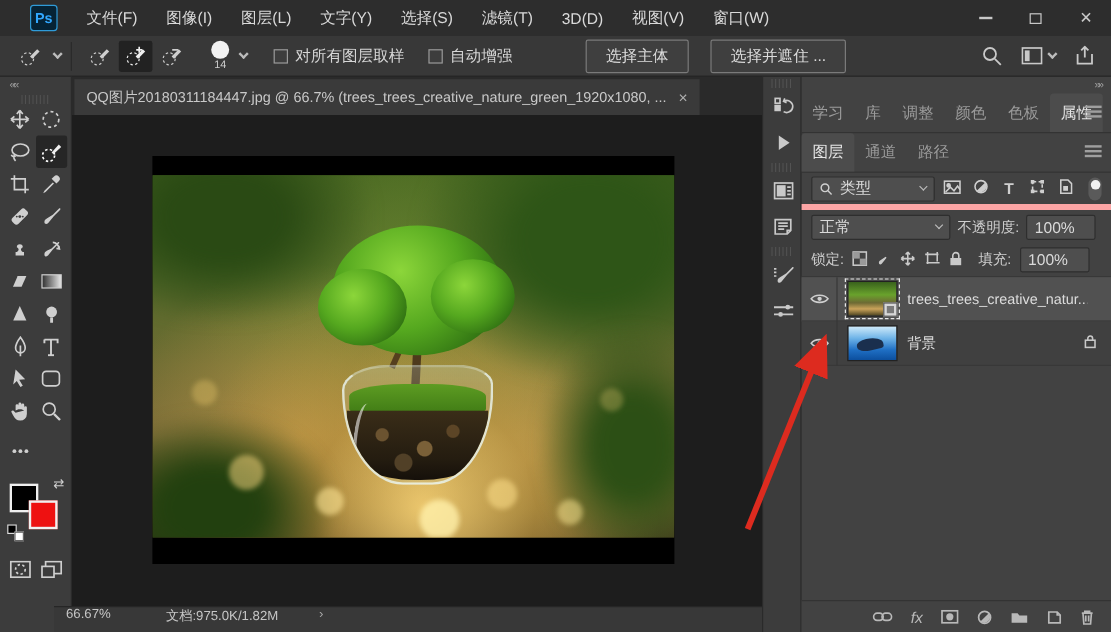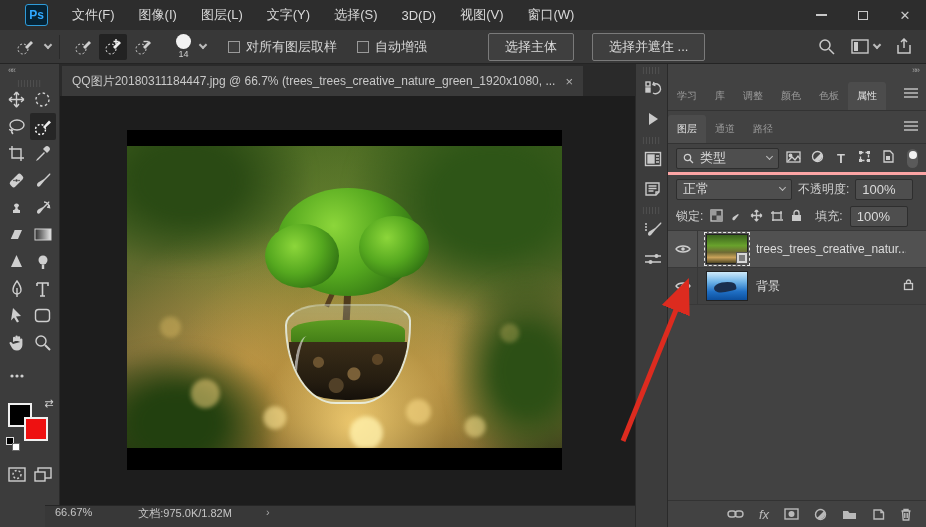--- a/index.html
+++ b/index.html
@@ -135,25 +135,25 @@
   .ds-grip { height:10px; display:flex; align-items:center; justify-content:center; color:#5a5a5a;
     font-size:8px; letter-spacing:1px; }
   .ds-btn { width:33px; height:30px; display:flex; align-items:center; justify-content:center; color:#c9c9c9; }
   .ds-btn svg { stroke:#c9c9c9; fill:none; stroke-width:1.4; }
 
   
   .rightpanel { position:absolute; top:64px; right:0; width:258px; bottom:0; background:#424242;
     color:#d4d4d4; font-size:13px; }
   .rp-top { height:14px; color:#9f9f9f; font-size:9px; text-align:right; padding:1px 8px 0 0; letter-spacing:-2px; }
   .tabrow { display:flex; align-items:flex-end; height:33px; border-bottom:1px solid #333; position:relative; }
-  .tab { padding:7px 9px; color:#9b9b9b; font-size:10px; }
+  .tab { padding:7px 9px; color:#9b9b9b; font-size:13px; }
   .tab.active { background:#4c4c4c; color:#e4e4e4; border-radius:3px 3px 0 0; }
   .tab-menu { position:absolute; right:8px; top:10px; width:14px; display:flex; flex-direction:column; gap:2px; }
   .tab-menu span { height:2px; background:#9f9f9f; }
-  .filter-row { display:flex; align-items:center; height:31px; padding:0 8px; gap:6px; border-bottom:3px solid #fca5a5; }
+  .filter-row { display:flex; align-items:center; height:31px; padding:0 8px; gap:6px; border-bottom:5px solid #fca5a5; }
   .select { background:#4e4e4e; border:1px solid #2e2e2e; border-radius:2px; height:21px;
     display:flex; align-items:center; padding:0 6px; gap:6px; color:#dadada; }
   .select .chev { margin-left:auto; border-color:#bcbcbc; border-width:1.5px; width:5px; height:5px; }
   .filter-type { width:110px; }
   .ficon { width:19px; text-align:center; color:#cfcfcf; font-size:12px; }
   .ficon svg { stroke:#cfcfcf; fill:none; stroke-width:1.3; }
   .filter-toggle { width:12px; height:19px; background:#5a5a5a; border-radius:6px; position:relative; margin-left:4px; }
   .filter-toggle::after { content:""; position:absolute; left:2px; top:2px; width:8px; height:8px;
     border-radius:50%; background:#f2f2f2; }
   .blend-row { display:flex; align-items:center; height:28px; padding:0 8px; gap:6px; }
@@ -192,20 +192,21 @@
 </head>
 <body>
 
 <div class="titlebar">
   <div class="ps-logo">Ps</div>
   <div class="menu-item">文件(F)</div>
   <div class="menu-item">图像(I)</div>
   <div class="menu-item">图层(L)</div>
   <div class="menu-item">文字(Y)</div>
   <div class="menu-item">选择(S)</div>
+  <div class="menu-item">滤镜(T)</div>
   <div class="menu-item">3D(D)</div>
   <div class="menu-item">视图(V)</div>
   <div class="menu-item">窗口(W)</div>
   <div class="win-controls">
     <div class="win-btn">
         <span class="bar"></span>
       </div>
     <div class="win-btn">
         <span class="box"></span>
       </div>

